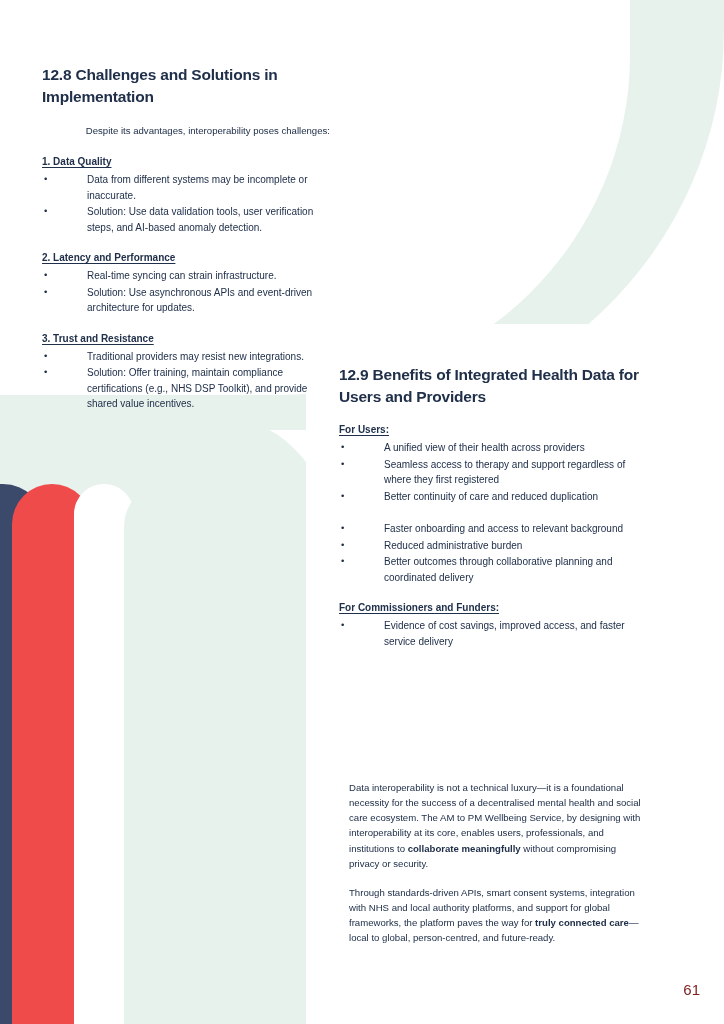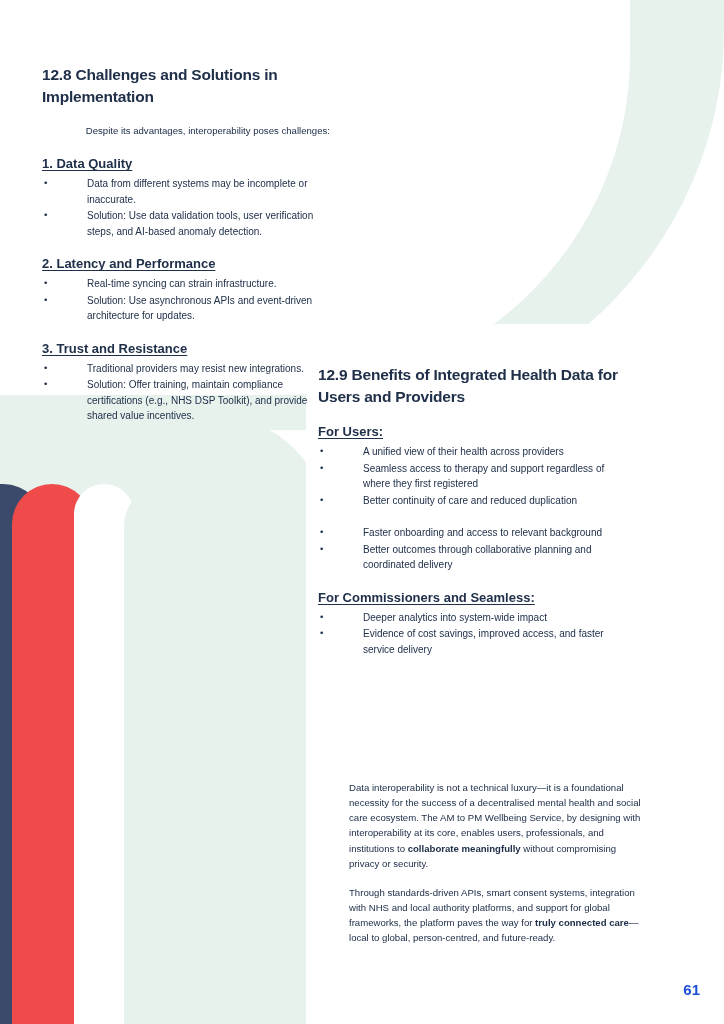--- a/index.html
+++ b/index.html
@@ -107,21 +107,21 @@
   .col {
     position: absolute;
     z-index: 5;
   }
   .col-left {
     left: 42px;
     top: 64px;
     width: 288px;
   }
   .col-right {
-    left: 318px;
+    left: 339px;
     top: 364px;
     width: 312px;
   }
 
   h2.sec-title {
     font-size: 15.5px;
     line-height: 1.42;
     font-weight: bold;
     color: #20304a;
     margin: 0 0 16px 0;
@@ -132,21 +132,21 @@
     font-size: 9.6px;
     line-height: 1.5;
     margin: 0 0 18px 0;
     color: #20304a;
     white-space: nowrap;
     overflow: hidden;
     text-align: right;
   }
 
   h3.sub {
-    font-size: 13px;
+    font-size: 10px;
     font-weight: bold;
     margin: 0 0 5px 0;
     color: #20304a;
     text-decoration: underline;
     text-underline-offset: 2px;
   }
 
   ul.bullets {
     list-style: none;
     margin: 0 0 17px 0;
@@ -187,22 +187,22 @@
   }
   .closing b {
     font-weight: bold;
   }
 
   .page-num {
     position: absolute;
     right: 24px;
     bottom: 26px;
     font-size: 15px;
-    font-weight: bold;
-    color: #1d4ed8;
+    font-weight: normal;
+    color: #7f1d1d;
     z-index: 9;
   }
 
   
   .clip-left {
     overflow: hidden;
     width: 288px;
   }
 </style>
 </head>
@@ -247,26 +247,26 @@
 
     <h3 class="sub">For Users:</h3>
     <ul class="bullets">
       <li>A unified view of their health across providers</li>
       <li>Seamless access to therapy and support regardless of where they first registered</li>
       <li>Better continuity of care and reduced duplication</li>
     </ul>
 
     <ul class="bullets">
       <li>Faster onboarding and access to relevant background</li>
+      <li>Reduced administrative burden</li>
       <li>Better outcomes through collaborative planning and coordinated delivery</li>
     </ul>
 
-    <h3 class="sub">For Commissioners and Seamless:</h3>
-    <ul class="bullets">
-      <li>Deeper analytics into system-wide impact</li>
+    <h3 class="sub">For Commissioners and Funders:</h3>
+    <ul class="bullets">
       <li>Evidence of cost savings, improved access, and faster service delivery</li>
     </ul>
   </div>
 
   <div class="closing">
     <p><span>Data interoperability is not a technical luxury—it is a foundational necessity for the success of a decentralised mental health and social care ecosystem. The AM to PM Wellbeing Service, by designing with interoperability at its core, enables users, professionals, and institutions to </span><b>collaborate meaningfully</b><span> without compromising privacy or security.</span></p>
     <p><span>Through standards-driven APIs, smart consent systems, integration with NHS and local authority platforms, and support for global frameworks, the platform paves the way for </span><b>truly connected care</b><span>—local to global, person-centred, and future-ready.</span></p>
   </div>
 
   <div class="page-num">61</div>

